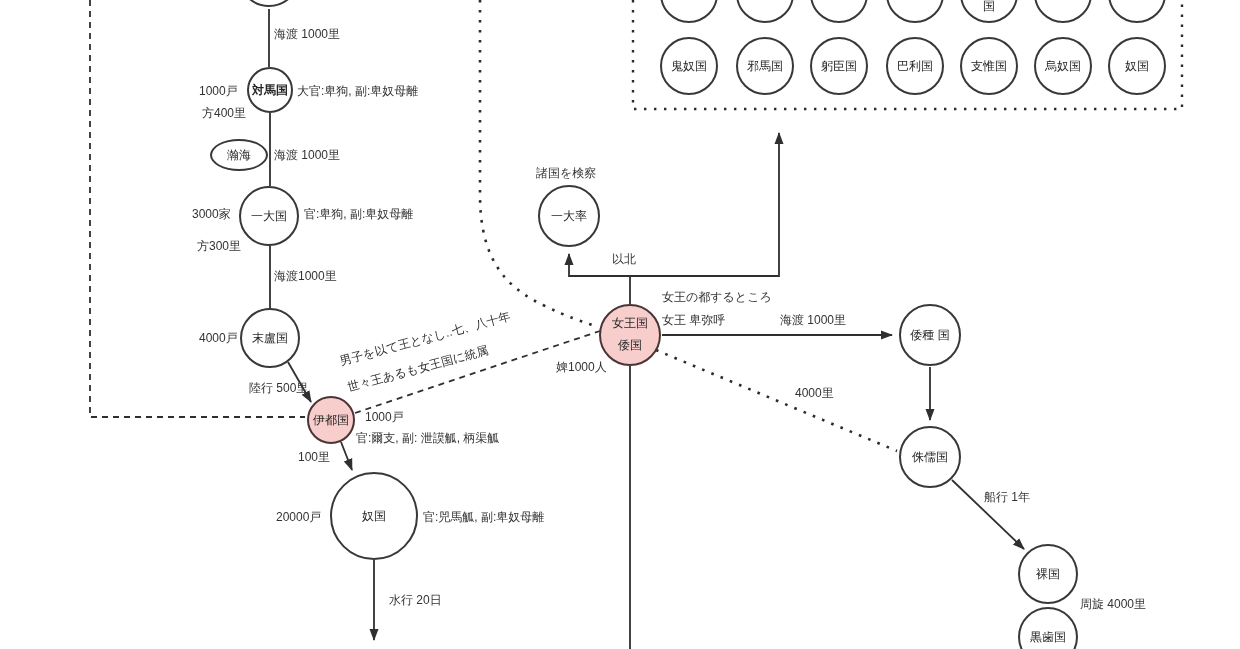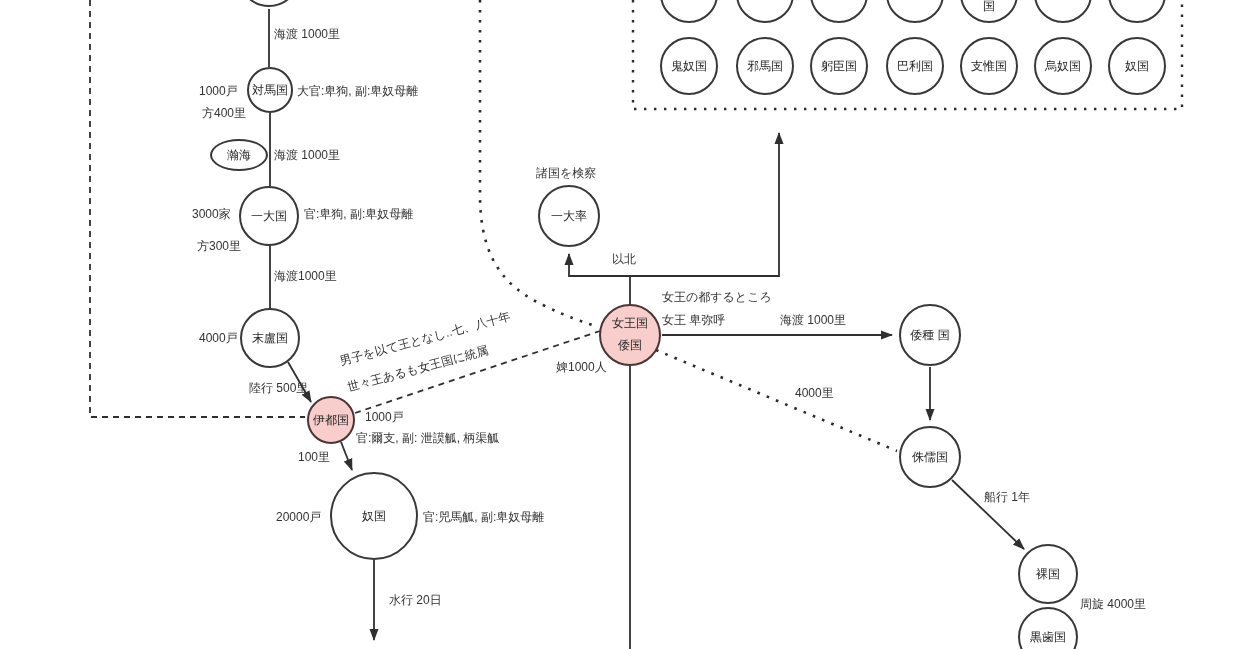--- a/index.html
+++ b/index.html
@@ -54,21 +54,21 @@
     <path class="solid" marker-end="url(#arr)" d="M662,335 H892"></path>
     <path class="solid" marker-end="url(#arr)" d="M930,367 V420"></path>
     <path class="dotted" d="M656,350 L897,451"></path>
     <path class="solid" marker-end="url(#arr)" d="M952,480 L1024,549"></path>
     <path class="solid" d="M630,366 V649"></path>
 
     <path class="boxdot" d="M633,-20 V109 H1182 V-20"></path>
   </svg>
 
   <div class="node" style="left:238px;top:-55px;width:62px;height:62px;"><span></span></div>
-  <div class="node" style="left:247px;top:67px;width:46px;height:46px;"><span>対馬国</span></div>
+  <div class="node" style="left:247px;top:67px;width:46px;height:46px;font-weight:bold;"><span>対馬国</span></div>
   <div class="node" style="left:210px;top:139px;width:58px;height:32px;border-radius:50%;"><span>瀚海</span></div>
   <div class="node" style="left:240px;top:308px;width:60px;height:60px;"><span>末盧国</span></div>
   <div class="node" style="left:239px;top:186px;width:60px;height:60px;"><span>一大国</span></div>
   <div class="node pink" style="left:307px;top:396px;width:48px;height:48px;"><span>伊都国</span></div>
   <div class="node" style="left:330px;top:472px;width:88px;height:88px;"><span>奴国</span></div>
   <div class="node" style="left:538px;top:185px;width:62px;height:62px;"><span>一大率</span></div>
   <div class="node pink" style="left:599px;top:304px;width:62px;height:62px;line-height:1.8;"><span>女王国
 倭国</span></div>
   <div class="node" style="left:899px;top:304px;width:62px;height:62px;"><span>倭種 国</span></div>
   <div class="node" style="left:899px;top:426px;width:62px;height:62px;"><span>侏儒国</span></div>

